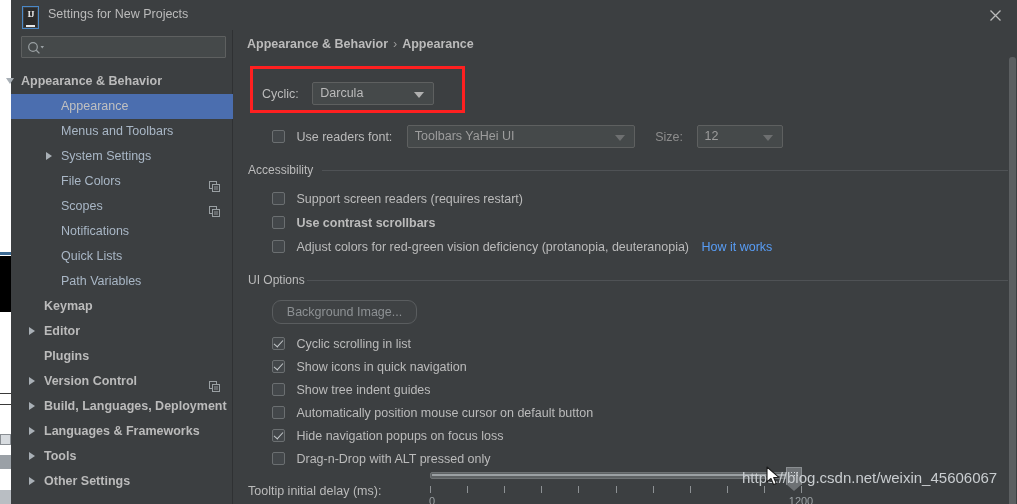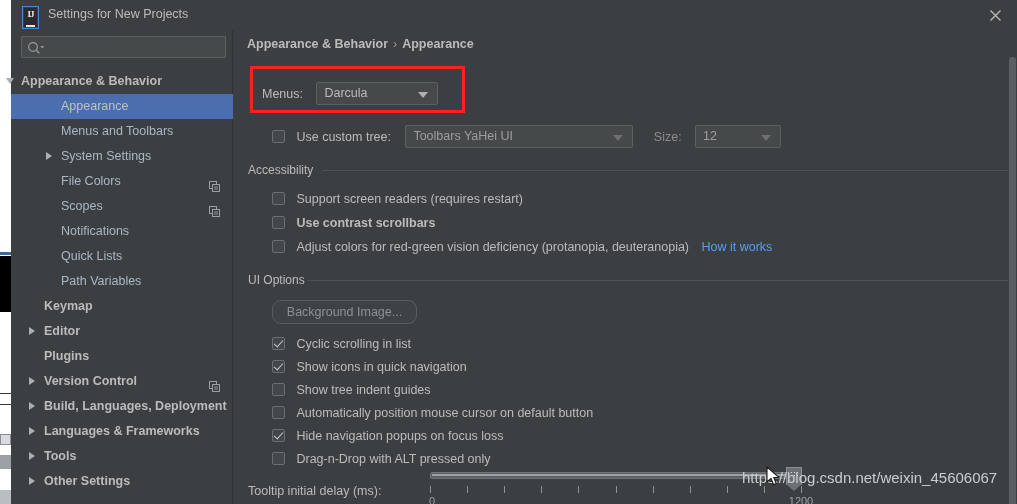--- a/index.html
+++ b/index.html
@@ -402,30 +402,30 @@
 
     <div class="content">
 
       <div class="breadcrumb">
         <span>Appearance &amp; Behavior</span><span class="sep">›</span><span>Appearance</span>
       </div>
 
       <div class="redbox"></div>
 
       <div class="row-theme">
-        <span class="lbl">Menus:</span>
+        <span class="lbl">Cyclic:</span>
         <span class="combo" style="width:122px; margin-left:9px;">
           <span class="combo-text">Darcula</span>
           <span class="arrow"></span>
         </span>
       </div>
 
       <div class="cb-row" style="left:38px; top:95px;">
         <span class="checkbox"></span>
-        <span class="cb-label">Use custom tree:</span>
+        <span class="cb-label">Use readers font:</span>
         <span class="combo disabled" style="width:228px; margin-left:10px;">
           <span class="combo-text">Toolbars YaHei UI</span>
           <span class="arrow"></span>
         </span>
         <span class="lbl dim" style="margin-left:16px;">Size:</span>
         <span class="combo disabled" style="width:86px; margin-left:9px;">
           <span class="combo-text">12</span>
           <span class="arrow"></span>
         </span>
       </div>

